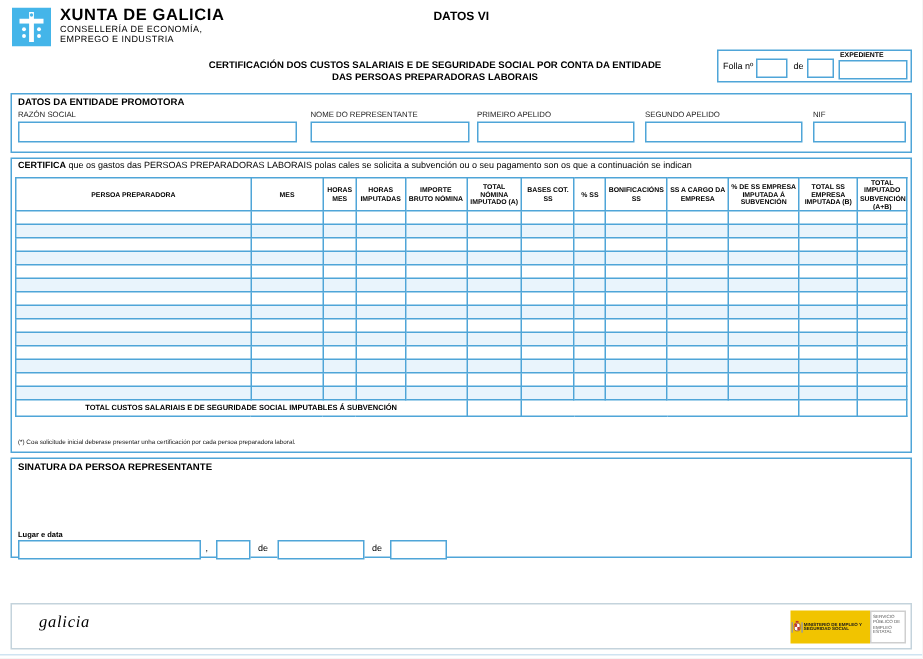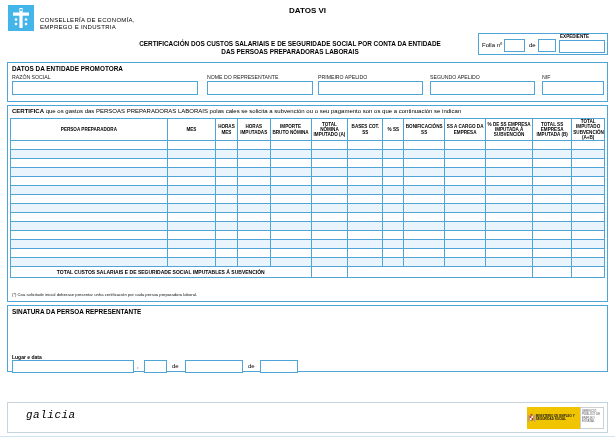--- a/index.html
+++ b/index.html
@@ -55,21 +55,21 @@
   .date-in { border:1px solid #4fa5d8; height:13px; background:#fff; top:360px; }
   .din1 { left:12px;  width:122px; }
   .din2 { left:144px; width:23px; }
   .din3 { left:185px; width:58px; }
   .din4 { left:260px; width:38px; }
   .dsep { top:363px; font-size:6px; }
   .dsep1 { left:137px; } .dsep2 { left:172px; } .dsep3 { left:248px; }
 
   
   .footer-box { left:7px; top:402px; width:601px; height:31px; border:1px solid #c4d3dc; }
-  .galicia { left:26px; top:409px; font-family:Liberation Mono, monospace; font-style:italic; font-size:11px; letter-spacing:.5px; }
+  .galicia { left:26px; top:409px; font-family:Liberation Serif, serif; font-style:italic; font-size:11px; letter-spacing:.5px; }
   .ministry { left:527px; top:407px; width:53px; height:22px; background:#f1c400; display:flex; align-items:center; }
   .ministry-text { font-size:3px; line-height:3.4px; color:#1a1a1a; font-weight:bold; }
   .sepe-box { left:580px; top:407px; width:24px; height:22px; background:#fff; border:1px solid #cfcfcf; padding:2px 1px; }
   .sepe-text { font-size:3px; line-height:3.4px; color:#555; }
   .bottom-line { left:0; top:436px; width:615px; height:1px; background:#cfe4f2; }
 </style>
 </head>
 <body>
 
 <div class="page">
@@ -77,20 +77,21 @@
   <svg class="abs logo-square" viewBox="0 0 26 26">
     <rect x="0" y="0" width="26" height="26" fill="#44b5e9"></rect>
     <rect x="11.4" y="3" width="3.2" height="20" fill="#fff"></rect>
     <rect x="5" y="7.5" width="16" height="3.2" fill="#fff"></rect>
     <circle cx="8" cy="14.5" r="1.3" fill="#fff"></circle>
     <circle cx="18" cy="14.5" r="1.3" fill="#fff"></circle>
     <circle cx="8" cy="19" r="1.3" fill="#fff"></circle>
     <circle cx="18" cy="19" r="1.3" fill="#fff"></circle>
     <circle cx="13" cy="5" r="1.1" fill="#44b5e9"></circle>
   </svg>
+  <div class="abs logo-title">XUNTA DE GALICIA</div>
   <div class="abs logo-sub" style="top:17px">CONSELLERÍA DE ECONOMÍA,</div>
   <div class="abs logo-sub" style="top:24px">EMPREGO E INDUSTRIA</div>
   <div class="abs annex">DATOS VI</div>
 
   <div class="abs main-title">
     <div>CERTIFICACIÓN DOS CUSTOS SALARIAIS E DE SEGURIDADE SOCIAL POR CONTA DA ENTIDADE</div>
     <div>DAS PERSOAS PREPARADORAS LABORAIS</div>
   </div>
   <div class="abs folla-box"></div>
   <div class="abs folla-label">Folla nº</div>

